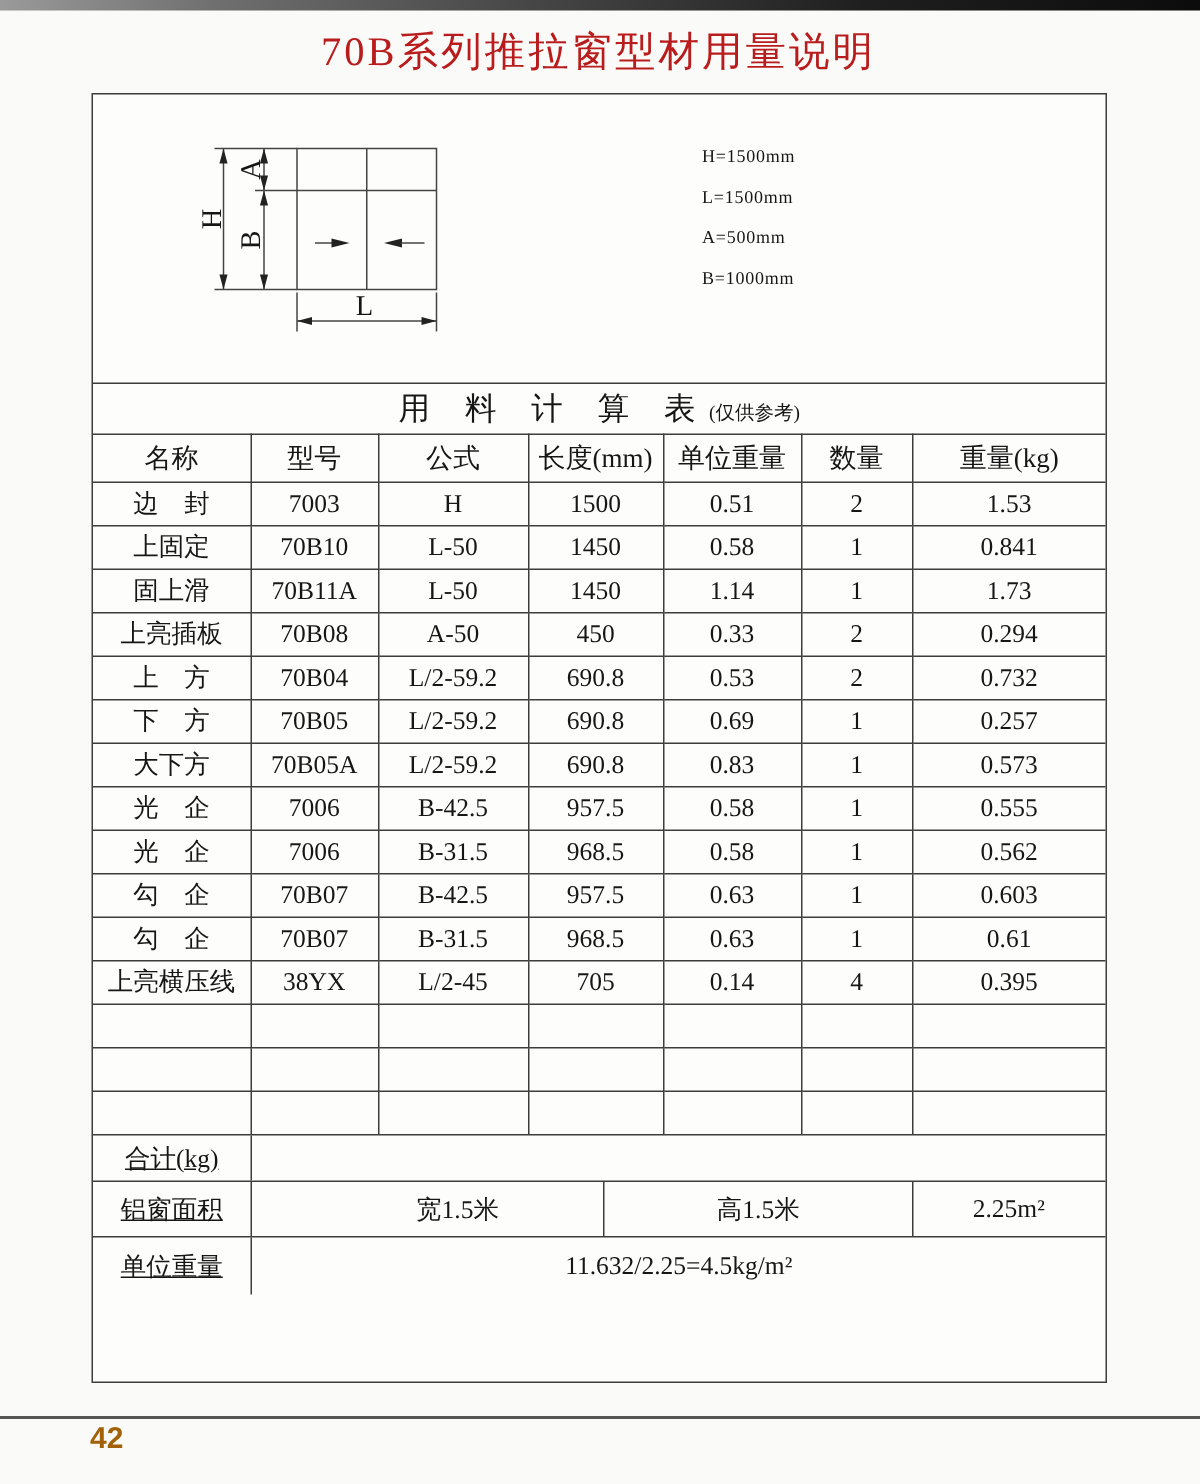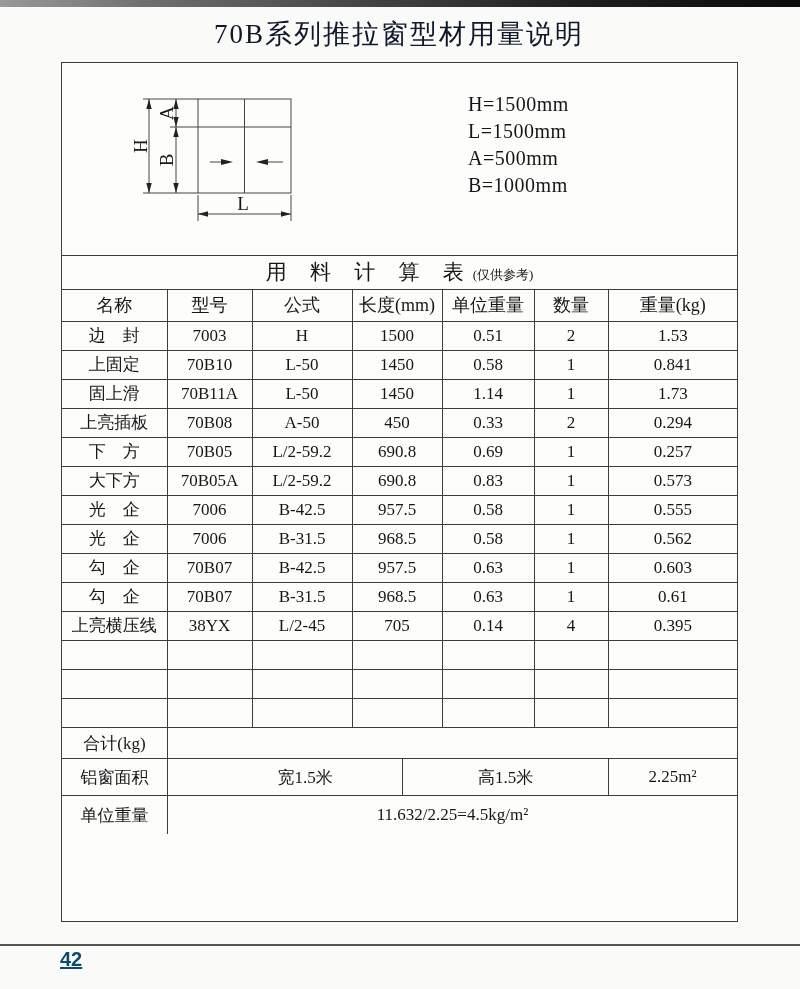--- a/index.html
+++ b/index.html
@@ -11,35 +11,35 @@
     color:#1b1b1b;
     position:relative;
     overflow:hidden;
   }
   .scan-band {
     position:absolute; top:0; left:0; width:800px; height:7px;
     background:linear-gradient(90deg,#9a9a9a 0%,#6f6f6f 18%,#454545 45%,#1f1f1f 72%,#0c0c0c 100%);
   }
   .page-title {
     position:absolute; top:16px; left:0; width:798px;
-    text-align:center; font-size:27px; letter-spacing:2px; color:#0f172a;
+    text-align:center; font-size:27px; letter-spacing:2px; color:#b91c1c;
   }
   .frame {
     position:absolute; left:61px; top:62px; width:677px; height:860px;
     border:1px solid #3d3d3d; background:#fdfdfc;
   }
   
   .diagram {
     position:relative; width:100%; height:193px;
     border-bottom:1px solid #3d3d3d;
   }
   .diagram svg { position:absolute; left:0; top:0; }
   .dims {
     position:absolute; left:406px; top:28px;
-    font-size:20px; line-height:27px; letter-spacing:0.5px; color:#161616;
+    font-size:12px; line-height:27px; letter-spacing:0.5px; color:#161616;
   }
   .dims span { display:block; }
   
   table.calc {
     border-collapse:collapse; border-style:hidden;
     width:675px; table-layout:fixed;
   }
   table.calc td, table.calc th {
     border:1px solid #3d3d3d; text-align:center;
     font-weight:normal; padding:0; overflow:hidden;
@@ -54,31 +54,31 @@
   
   .frow { display:flex; border-top:1px solid #3d3d3d; width:675px; }
   .fcell {
     display:flex; align-items:center; justify-content:center;
     font-size:17px; color:#161616;
   }
   .fcell + .fcell { border-left:1px solid #3d3d3d; }
   .frow-total .fcell { height:30px; }
   .frow-area  .fcell { height:36px; }
   .frow-unit  .fcell { height:38px; }
-  .w-label { width:105px; }
+  .w-label { width:105px;text-decoration:underline; }
   .w-flex  { flex:1; }
   .w-val   { width:128px; }
   .w-area1 { width:235px;padding-left:40px; }
   .w-area2 { width:206px; }
   
   .foot-line { position:absolute; left:0; top:944px; width:800px; height:2px; background:#555; }
   .foot-num {
     position:absolute; left:60px; top:948px;
     font-family:"Liberation Sans","DejaVu Sans",sans-serif;
-    font-weight:bold; font-size:20px; color:#0c4a6e;text-decoration:underline;
+    font-weight:bold; font-size:20px; color:#a16207;
   }
   .foot-note {
     position:absolute; left:94px; top:1006px;
     font-size:12.5px; letter-spacing:1px; color:#2c2c2c;
   }
   .dline { stroke:#444; stroke-width:1; fill:none; }
   .dfill { fill:#222; stroke:none; }
   .dtext { font-size:19px; fill:#161616; font-family:"Liberation Serif","DejaVu Serif",serif; }
 </style>
 </head>
@@ -190,20 +190,29 @@
         <tr class="t-row">
           <td>上亮插板</td>
           <td>70B08</td>
           <td>A-50</td>
           <td>450</td>
           <td>0.33</td>
           <td>2</td>
           <td>0.294</td>
         </tr>
         <tr class="t-row">
+          <td>上　方</td>
+          <td>70B04</td>
+          <td>L/2-59.2</td>
+          <td>690.8</td>
+          <td>0.53</td>
+          <td>2</td>
+          <td>0.732</td>
+        </tr>
+        <tr class="t-row">
           <td>下　方</td>
           <td>70B05</td>
           <td>L/2-59.2</td>
           <td>690.8</td>
           <td>0.69</td>
           <td>1</td>
           <td>0.257</td>
         </tr>
         <tr class="t-row">
           <td>大下方</td>

